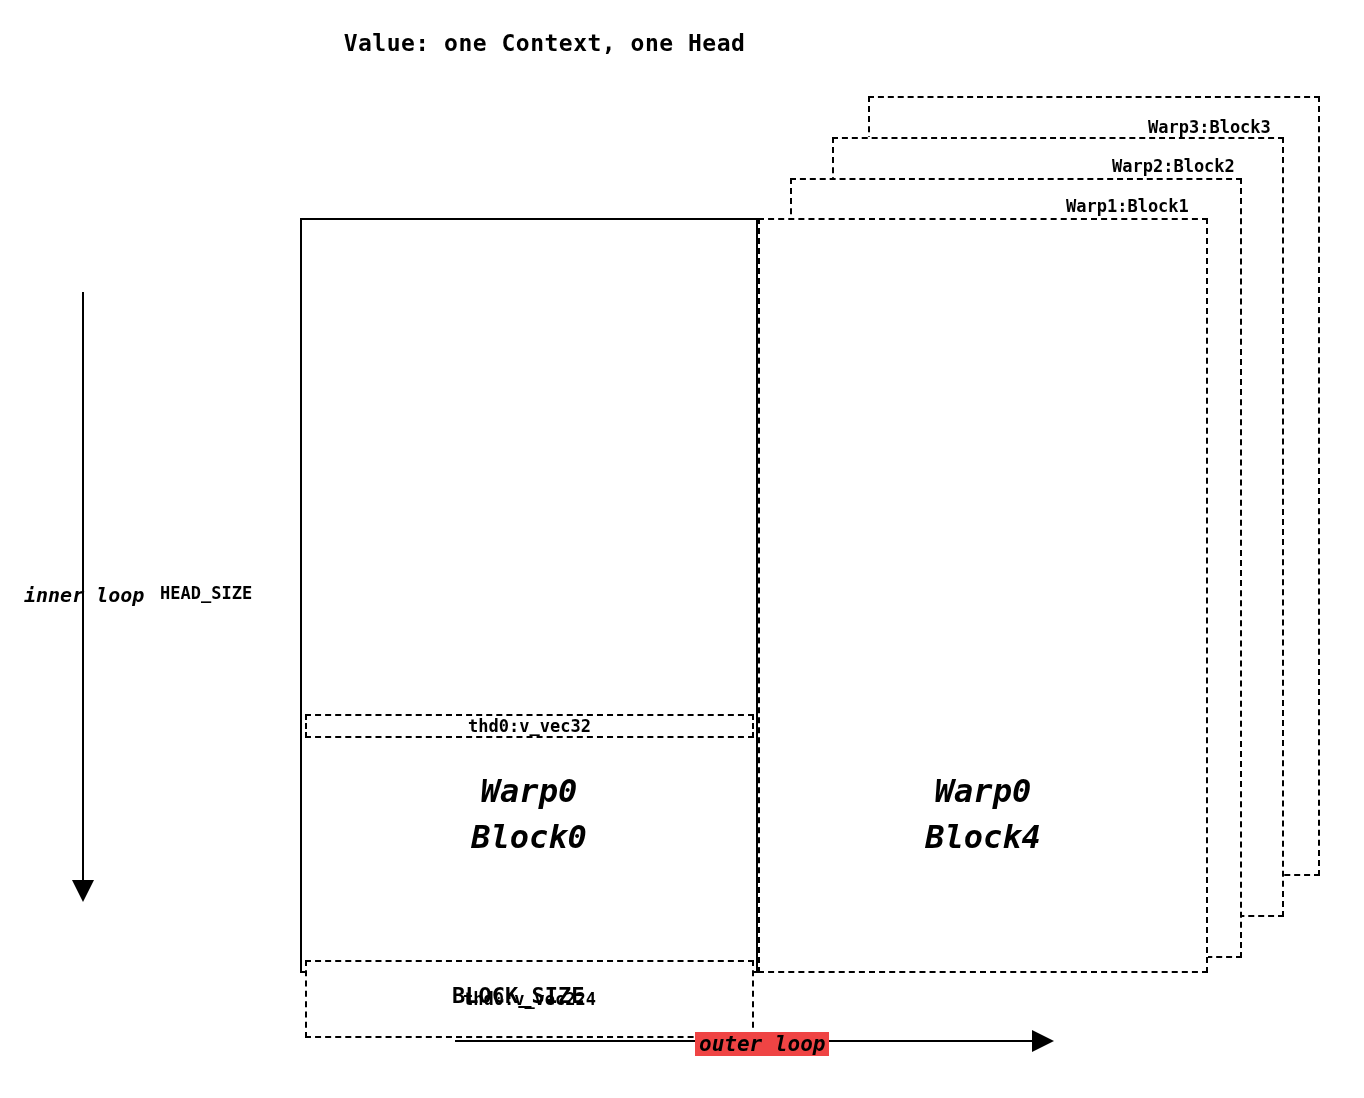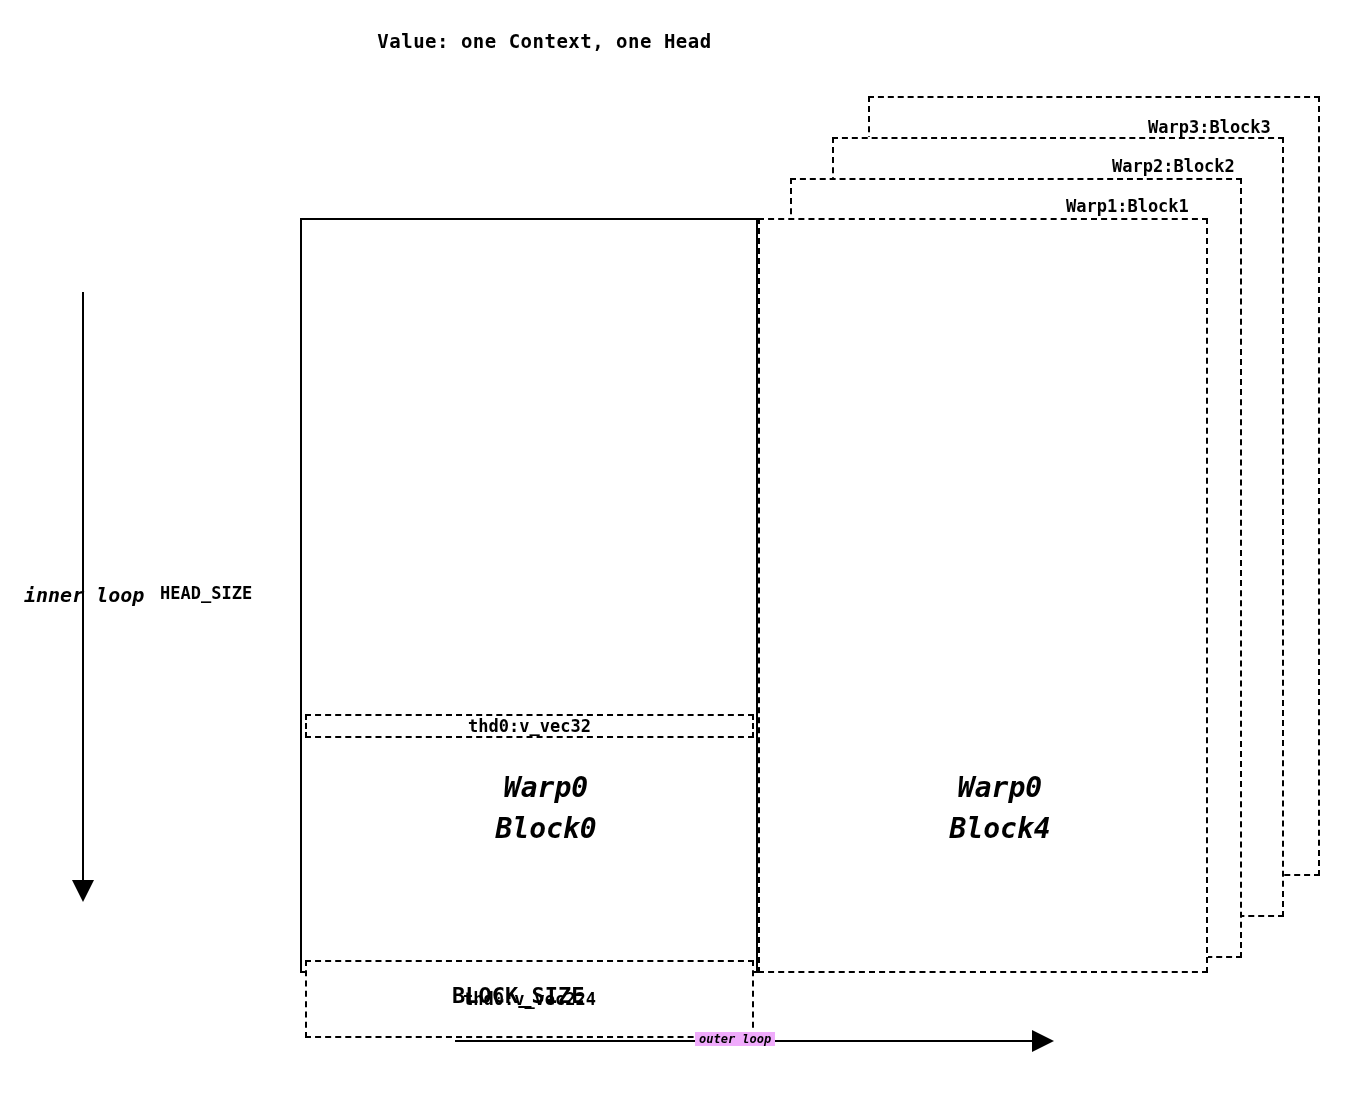--- a/index.html
+++ b/index.html
@@ -16,21 +16,21 @@
     width: 1364px;
     height: 1098px;
     overflow: hidden;
   }
   .title {
     position: absolute;
     top: 30px;
     left: 0;
     width: 1089px;
     text-align: center;
-    font-size: 19px;
+    font-size: 23px;
     font-weight: bold;
     letter-spacing: 0.5px;
   }
   
   .stack-block {
     position: absolute;
     border: 2px dashed #000000;
     background: #ffffff;
     box-sizing: border-box;
   }
@@ -59,26 +59,25 @@
     width: 458px;
     height: 755px;
     border: 2px solid #000000;
     background: #ffffff;
     box-sizing: border-box;
   }
   .block-caption {
     position: absolute;
     width: 100%;
     text-align: center;
-    font-size: 28px;
+    font-size: 32px;
     font-weight: bold;
     font-style: italic;
     line-height: 1.45;
     white-space: pre-line;
-    padding-left: 17px;
   }
   
   .cell-row {
     position: absolute;
     left: 3px;
     width: 448px;
     height: 78px;
     display: flex;
   }
   .cell {
@@ -153,24 +152,24 @@
     width: 0;
     height: 0;
     border-top: 11px solid transparent;
     border-bottom: 11px solid transparent;
     border-left: 22px solid #000000;
   }
   .outer-loop-label {
     position: absolute;
     left: 695px;
     top: 1032px;
-    font-size: 12px;
+    font-size: 21px;
     font-weight: bold;
     font-style: italic;
-    background: #f0abfc;
+    background: #ef4444;
     padding: 0 4px;
     white-space: nowrap;
   }
 </style>
 </head>
 <body>
 
 <div id="canvas">
 
   <div class="title">Value: one Context, one Head</div>

